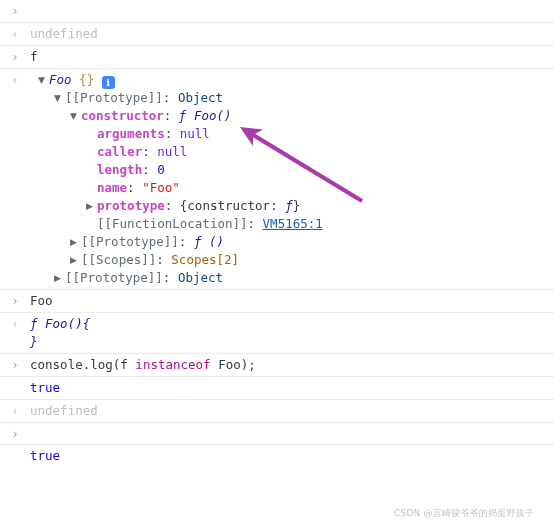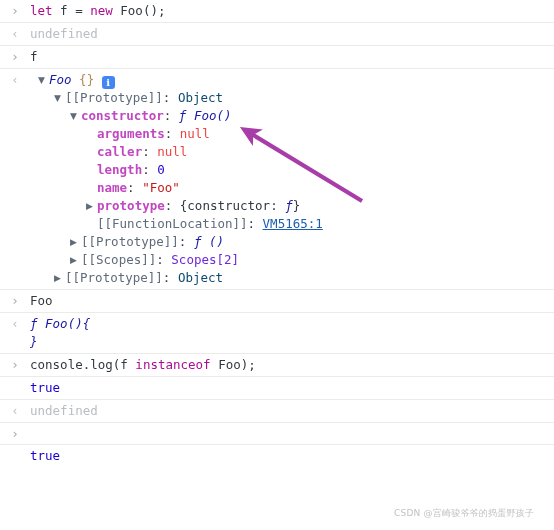--- a/index.html
+++ b/index.html
@@ -46,27 +46,27 @@
 
   .content { margin-left: 30px; padding-right: 6px; }
   .tok-kw2     { color: #aa0d91; }
   .tok-plain   { color: #303942; }
   .tok-op      { color: #303942; }
   .tok-undef   { color: #b9bec4; }
   .tok-prop    { color: #c148c1; font-weight: bold; }
   .tok-internal{ color: #5f6b7a; text-align: right; }
   .tok-str     { color: #c41a16; }
   .tok-num     { color: #1c00cf; }
-  .tok-null    { color: #ef4444; text-align: center; }
+  .tok-null    { color: #6d28d9; text-align: center; }
   .tok-fn      { color: #1a1aa6; font-style: italic; }
   .tok-obj     { color: #0c4a6e; }
   .tok-brace   { color: #b3884a; }
   .tok-bool    { color: #1c00cf; }
   .tok-link    { color: #1a5fb4; text-decoration: underline; cursor: pointer; }
-  .tok-scope   { color: #6d28d9; }
+  .tok-scope   { color: #a16207; }
 
   
   .tri {
     display: inline-block;
     width: 11px;
     color: #5f6b7a;
     font-size: 9px;
     font-family: "DejaVu Sans", "Liberation Sans", sans-serif;
     cursor: pointer;
     vertical-align: 1px;
@@ -106,21 +106,21 @@
     font-size: 9px;
     color: #c2c2c2;
     letter-spacing: 0.2px;
     white-space: nowrap;
   }
 </style>
 </head>
 <body>
 
 <div id="console">
-    <div class="row"><span class="gutter">›</span><div class="content"><span class="tok-kw2">let</span><span class="tok-plain"> f </span><span class="tok-op">=</span><span class="tok-plain"> </span><span class="tok-kw2">new</span><span class="tok-plain"> Foo();</span></div></div>
+    <div class="row"><span class="gutter">›</span></div>
     <div class="row sep-top"><span class="gutter out">‹</span><div class="content"><span class="tok-undef">undefined</span></div></div>
     <div class="row sep-top"><span class="gutter">›</span><div class="content"><span class="tok-plain">f</span></div></div>
     <div class="row sep-top"><span class="gutter out">‹</span><div class="content"><div style="padding-left: 8px;"><span class="tri">▼</span><span class="tok-fn">Foo</span><span class="tok-plain"> </span><span class="tok-brace">{}</span><span class="tok-plain"> </span><span class="info-badge">i</span></div><div style="padding-left: 24px;"><span class="tri">▼</span><span class="tok-internal">[[Prototype]]</span><span class="tok-plain">: </span><span class="tok-obj">Object</span></div><div style="padding-left: 40px;"><span class="tri">▼</span><span class="tok-prop">constructor</span><span class="tok-plain">: </span><span class="tok-fn">ƒ Foo()</span></div><div style="padding-left: 56px;"><span class="tri"></span><span class="tok-prop">arguments</span><span class="tok-plain">: </span><span class="tok-null">null</span></div><div style="padding-left: 56px;"><span class="tri"></span><span class="tok-prop">caller</span><span class="tok-plain">: </span><span class="tok-null">null</span></div><div style="padding-left: 56px;"><span class="tri"></span><span class="tok-prop">length</span><span class="tok-plain">: </span><span class="tok-num">0</span></div><div style="padding-left: 56px;"><span class="tri"></span><span class="tok-prop">name</span><span class="tok-plain">: </span><span class="tok-str">"Foo"</span></div><div style="padding-left: 56px;"><span class="tri">▶</span><span class="tok-prop">prototype</span><span class="tok-plain">: </span><span class="tok-plain">{</span><span class="tok-plain">constructor</span><span class="tok-plain">: </span><span class="tok-fn">ƒ</span><span class="tok-plain">}</span></div><div style="padding-left: 56px;"><span class="tri"></span><span class="tok-internal">[[FunctionLocation]]</span><span class="tok-plain">: </span><span class="tok-link">VM5165:1</span></div><div style="padding-left: 40px;"><span class="tri">▶</span><span class="tok-internal">[[Prototype]]</span><span class="tok-plain">: </span><span class="tok-fn">ƒ ()</span></div><div style="padding-left: 40px;"><span class="tri">▶</span><span class="tok-internal">[[Scopes]]</span><span class="tok-plain">: </span><span class="tok-scope">Scopes[2]</span></div><div style="padding-left: 24px;"><span class="tri">▶</span><span class="tok-internal">[[Prototype]]</span><span class="tok-plain">: </span><span class="tok-obj">Object</span></div></div></div>
     <div class="row sep-top"><span class="gutter">›</span><div class="content"><span class="tok-plain">Foo</span></div></div>
     <div class="row sep-top"><span class="gutter out">‹</span><div class="content"><div><span class="tok-fn">ƒ Foo(){</span></div><div><span class="tok-fn">}</span></div></div></div>
     <div class="row sep-top"><span class="gutter">›</span><div class="content"><span class="tok-plain">console.log(f </span><span class="tok-kw2">instanceof</span><span class="tok-plain"> Foo);</span></div></div>
     <div class="row sep-top"><span class="gutter out"></span><div class="content"><span class="tok-bool">true</span></div></div>
     <div class="row sep-top"><span class="gutter out">‹</span><div class="content"><span class="tok-undef">undefined</span></div></div>
     <div class="row sep-top"><span class="gutter">›</span></div>
     <div class="row sep-top"><span class="gutter out"></span><div class="content"><span class="tok-bool">true</span></div></div>

